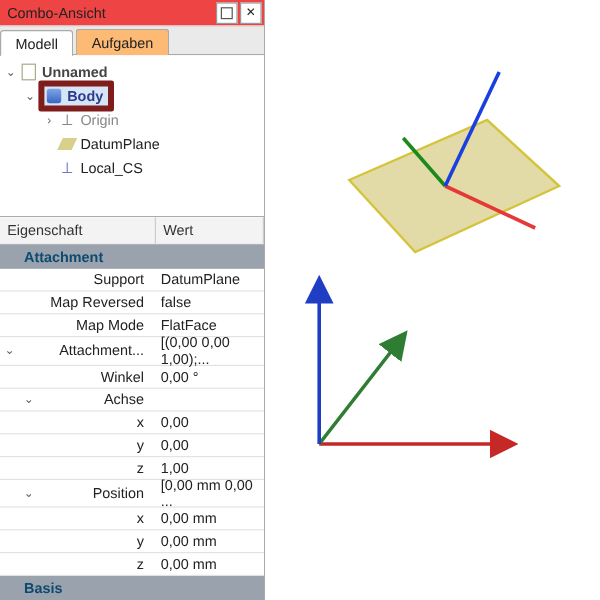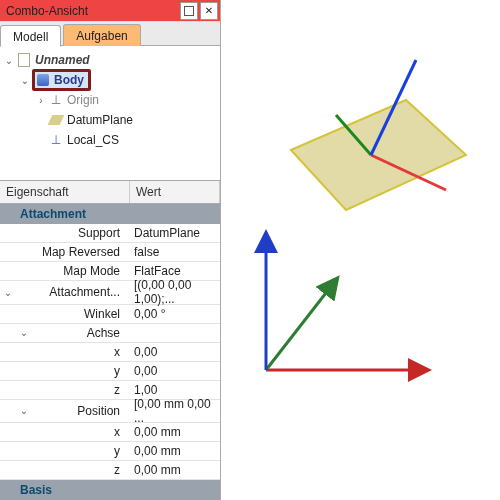--- a/index.html
+++ b/index.html
@@ -14,22 +14,22 @@
   .tabs { display:flex; height:24px; background:#eaeaea; border-bottom:1px solid #aaa; }
   .tab { padding:4px 12px 0 12px; border:1px solid #aaa; border-bottom:none; margin-right:2px; margin-top:2px; border-radius:3px 3px 0 0; background:#fdba74; cursor:pointer; height:22px;}
   .tab.active { background:#fff; position:relative; top:1px; border-bottom:1px solid #fff;}
   
   .tree { flex:0 0 auto; background:#fff; padding:4px 2px 4px 2px; border-bottom:1px solid #aaa; min-height:135px;}
   .row { display:flex; align-items:center; height:20px; cursor:pointer; padding-right:4px;}
   .twisty { width:14px; text-align:center; color:#666; font-size:10px;}
   .indent { display:inline-block; }
   .node-icon { width:16px; height:16px; margin-right:3px; display:inline-flex; align-items:center; justify-content:center;}
   .lbl { white-space:nowrap; }
-  .sel { background:#d6e4f5; border:3px solid #7f1d1d; border-radius:2px; padding:0 4px 0 0;}
-  .unnamed { font-weight:bold; font-style:italic; color:#444;}
+  .sel { background:#d6e4f5; border:5px solid #7f1d1d; border-radius:2px; padding:0 4px 0 0;}
+  .unnamed { font-weight:bold; color:#444;}
   .body { font-weight:bold; color:#2a3b8f;}
   
   .i-doc{ width:12px;height:14px;background:#fff;border:1px solid #aa8;}
   .i-body{ width:12px;height:12px;background:linear-gradient(#7da5e8,#3a66c4);border-radius:2px;}
   .i-origin{ font-size:13px;color:#888;}
   .i-plane{ width:12px;height:10px;background:#d8cf8a;transform:skewX(-25deg);}
   .i-cs{ font-size:13px;color:#6a7bcf;}
   
   .propwrap { flex:1; overflow:hidden; background:#fff; display:flex;flex-direction:column;}
   .prophead { display:flex; border-bottom:1px solid #aaa; background:#fff;}

